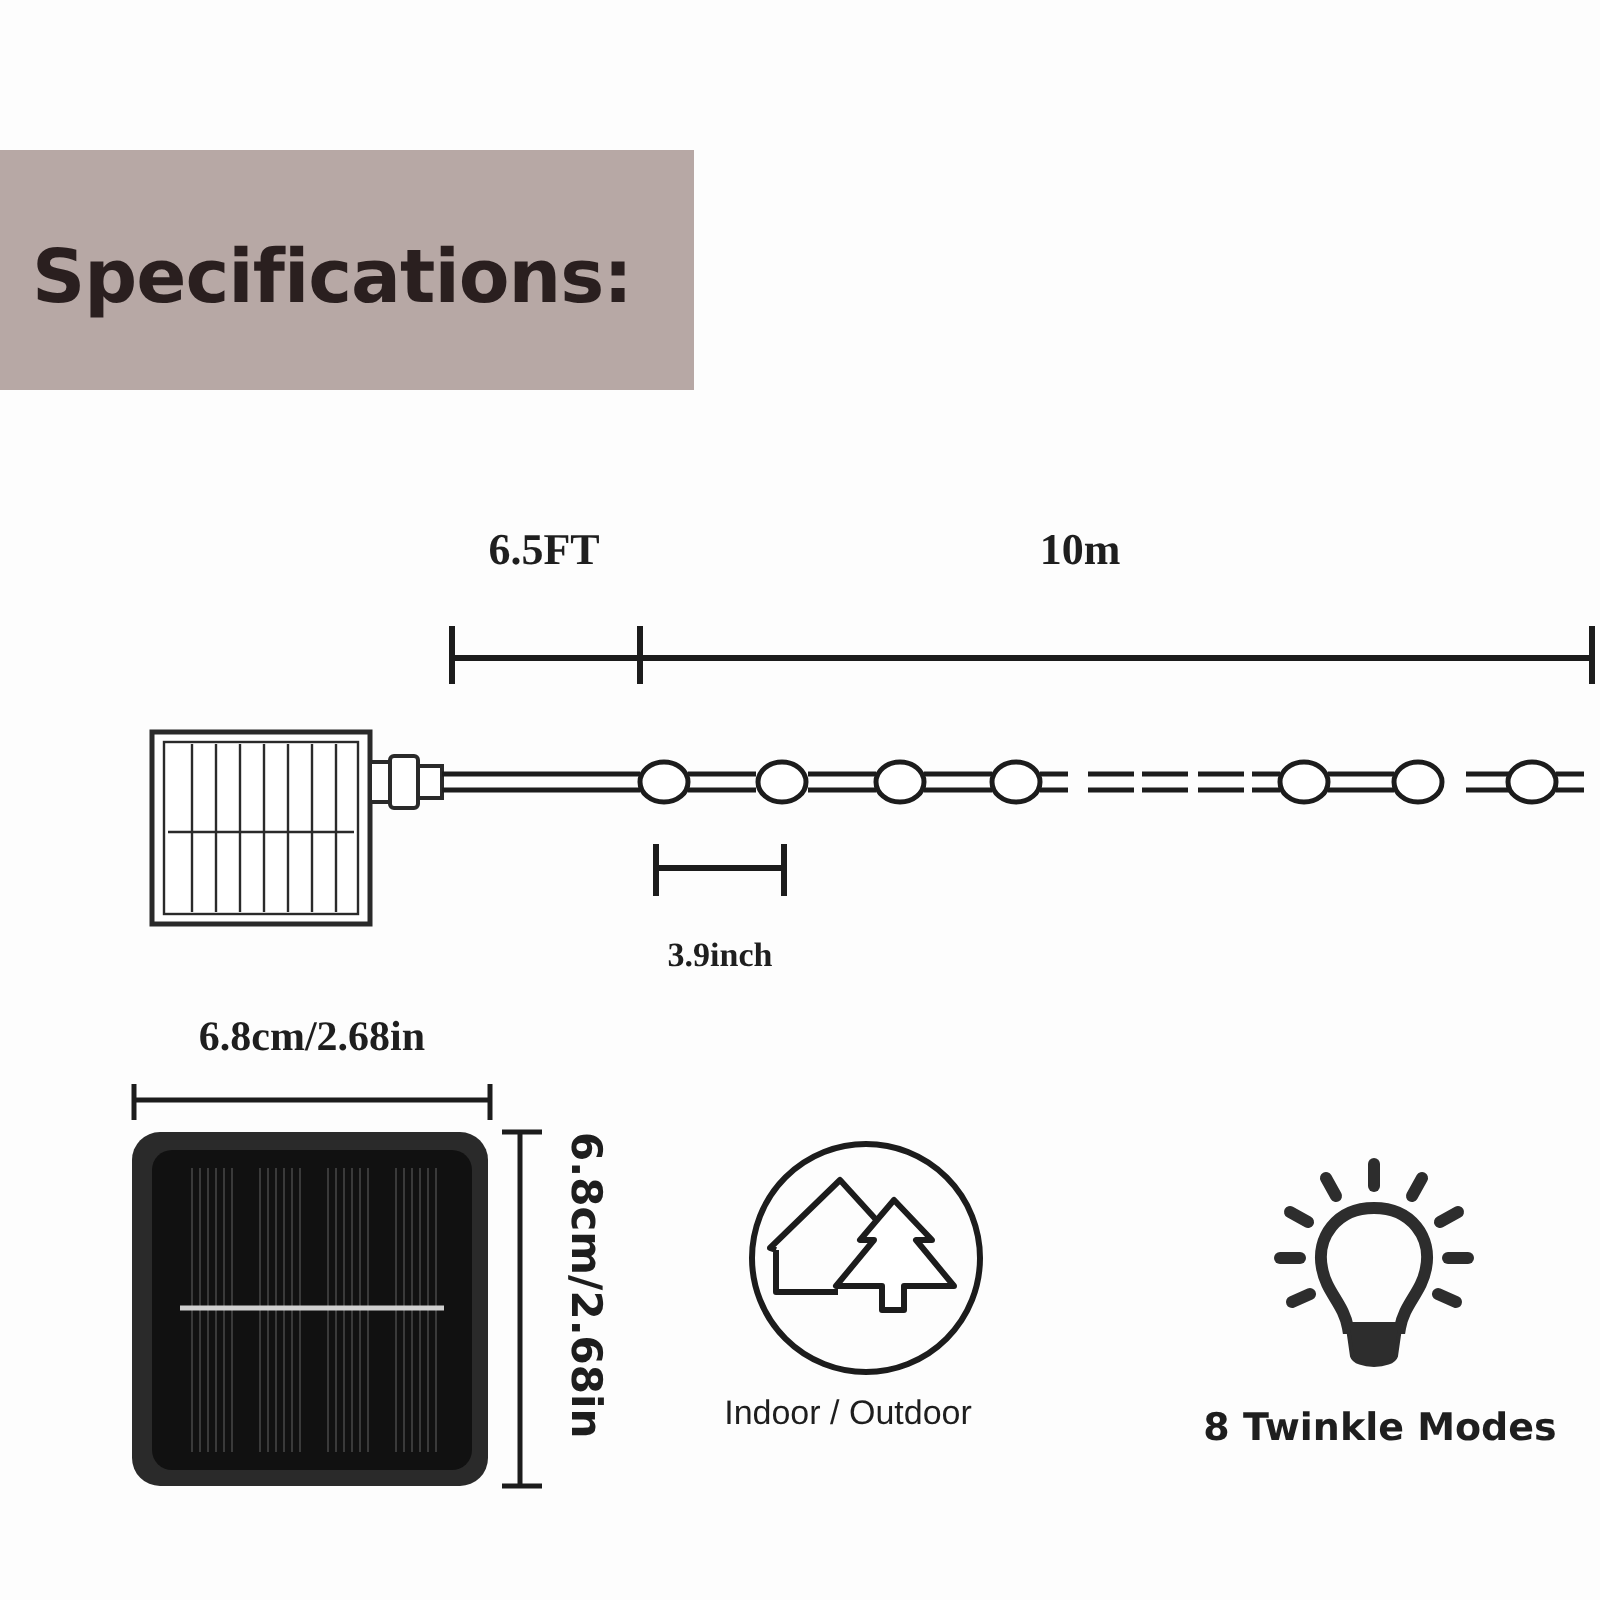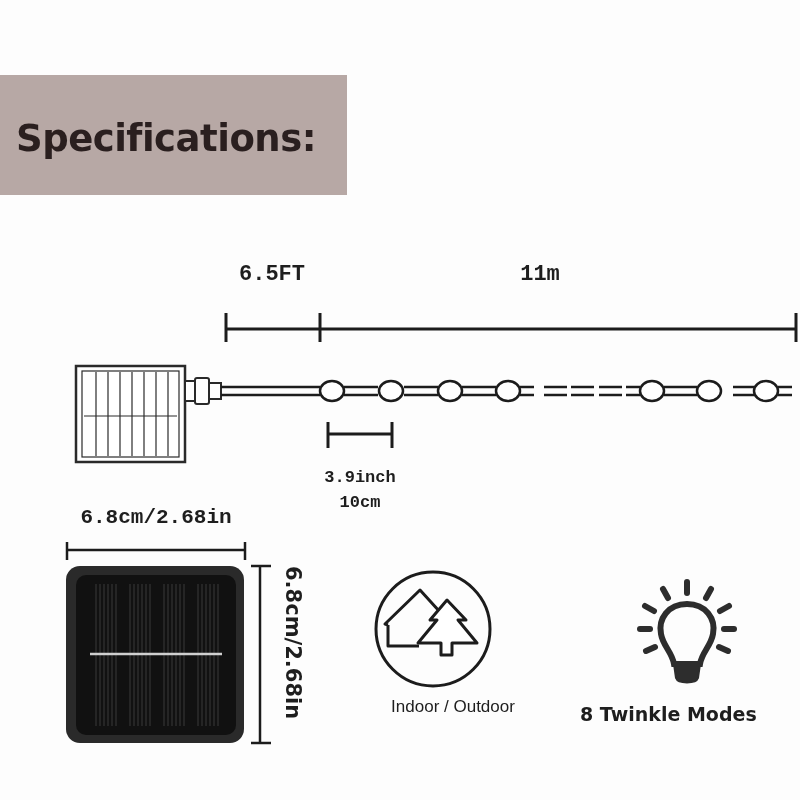--- a/index.html
+++ b/index.html
@@ -14,55 +14,55 @@
     left: 0; top: 75px; width: 347px; height: 120px;
     background: #b7a8a5;
   }
   .spec-title {
     left: 16px; top: 117px;
     font-family: "DejaVu Sans", sans-serif;
     font-size: 37px; font-weight: bold; color: #2a1f1f;
     letter-spacing: -0.5px;
   }
   .dim-label {
-    font-family: Liberation Mono, monospace;
+    font-family: Liberation Serif, serif;
     font-weight: bold; font-size: 22px; color: #1e1e1e;
     text-align: center; line-height: 26px;
   }
   .small-label {
-    font-family: Liberation Mono, monospace;
+    font-family: Liberation Serif, serif;
     font-weight: bold; font-size: 17px; color: #1e1e1e;
     text-align: center; line-height: 25px;
   }
   .caption-regular {
     font-family: "Liberation Sans", sans-serif;
     font-size: 17px; color: #1e1e1e; text-align: center;
   }
   .caption-bold {
     font-family: "DejaVu Sans", sans-serif;
-    font-size: 19px; font-weight: bold; color: #1e1e1e; text-align: left;
+    font-size: 19px; font-weight: bold; color: #1e1e1e; text-align: center;
   }
   .vertical-label {
     font-family: "DejaVu Sans", sans-serif;
     font-weight: bold; font-size: 21px; color: #1e1e1e;
     writing-mode: vertical-rl;
     white-space: nowrap;
   }
 </style>
 </head>
 <body>
 
 <div class="abs spec-banner"></div>
 <div class="abs spec-title">Specifications:</div>
 
 <div class="abs dim-label" style="left:222px; top:262px; width:100px;">
   <div>6.5FT</div>
 </div>
 <div class="abs dim-label" style="left:380px; top:262px; width:320px;">
-  <div>11m</div>
+  <div>10m</div>
 </div>
 
 <svg class="abs" style="left:0; top:0;" width="800" height="800" viewBox="0 0 800 800">
 
   <g stroke="#1c1c1c" stroke-width="3" fill="none">
     <line x1="226" y1="329" x2="797" y2="329"></line>
     <line x1="226" y1="313" x2="226" y2="342"></line>
     <line x1="320" y1="313" x2="320" y2="342"></line>
     <line x1="796" y1="313" x2="796" y2="342"></line>
   </g>
@@ -195,21 +195,20 @@
       <line x1="646" y1="651" x2="655" y2="647"></line>
       <line x1="728" y1="651" x2="719" y2="647"></line>
     </g>
     <path d="M687 604 C668 604 658 619 661 634 C663 646 672 652 674 664 L700 664 C702 652 711 646 713 634 C716 619 706 604 687 604 Z" fill="none" stroke-width="6"></path>
     <path d="M674 664 L700 664 L698 678 C696 684 678 684 676 678 Z" fill="#2d2d2d" stroke-width="2"></path>
   </g>
 </svg>
 
 <div class="abs small-label" style="left:305px; top:465px; width:110px;">
   <div>3.9inch</div>
-  <div>10cm</div>
 </div>
 
 <div class="abs dim-label" style="left:50px; top:505px; width:212px; font-size:21px;">6.8cm/2.68in</div>
 
 <div class="abs vertical-label" style="left:281px; top:566px; height:180px;">6.8cm/2.68in</div>
 
-<div class="abs caption-regular" style="left:363px; top:697px; width:180px;">Indoor / Outdoor</div>
+<div class="abs caption-regular" style="left:334px; top:697px; width:180px;">Indoor / Outdoor</div>
 <div class="abs caption-bold" style="left:580px; top:703px; width:220px;">8 Twinkle Modes</div>
 
 </body></html>

